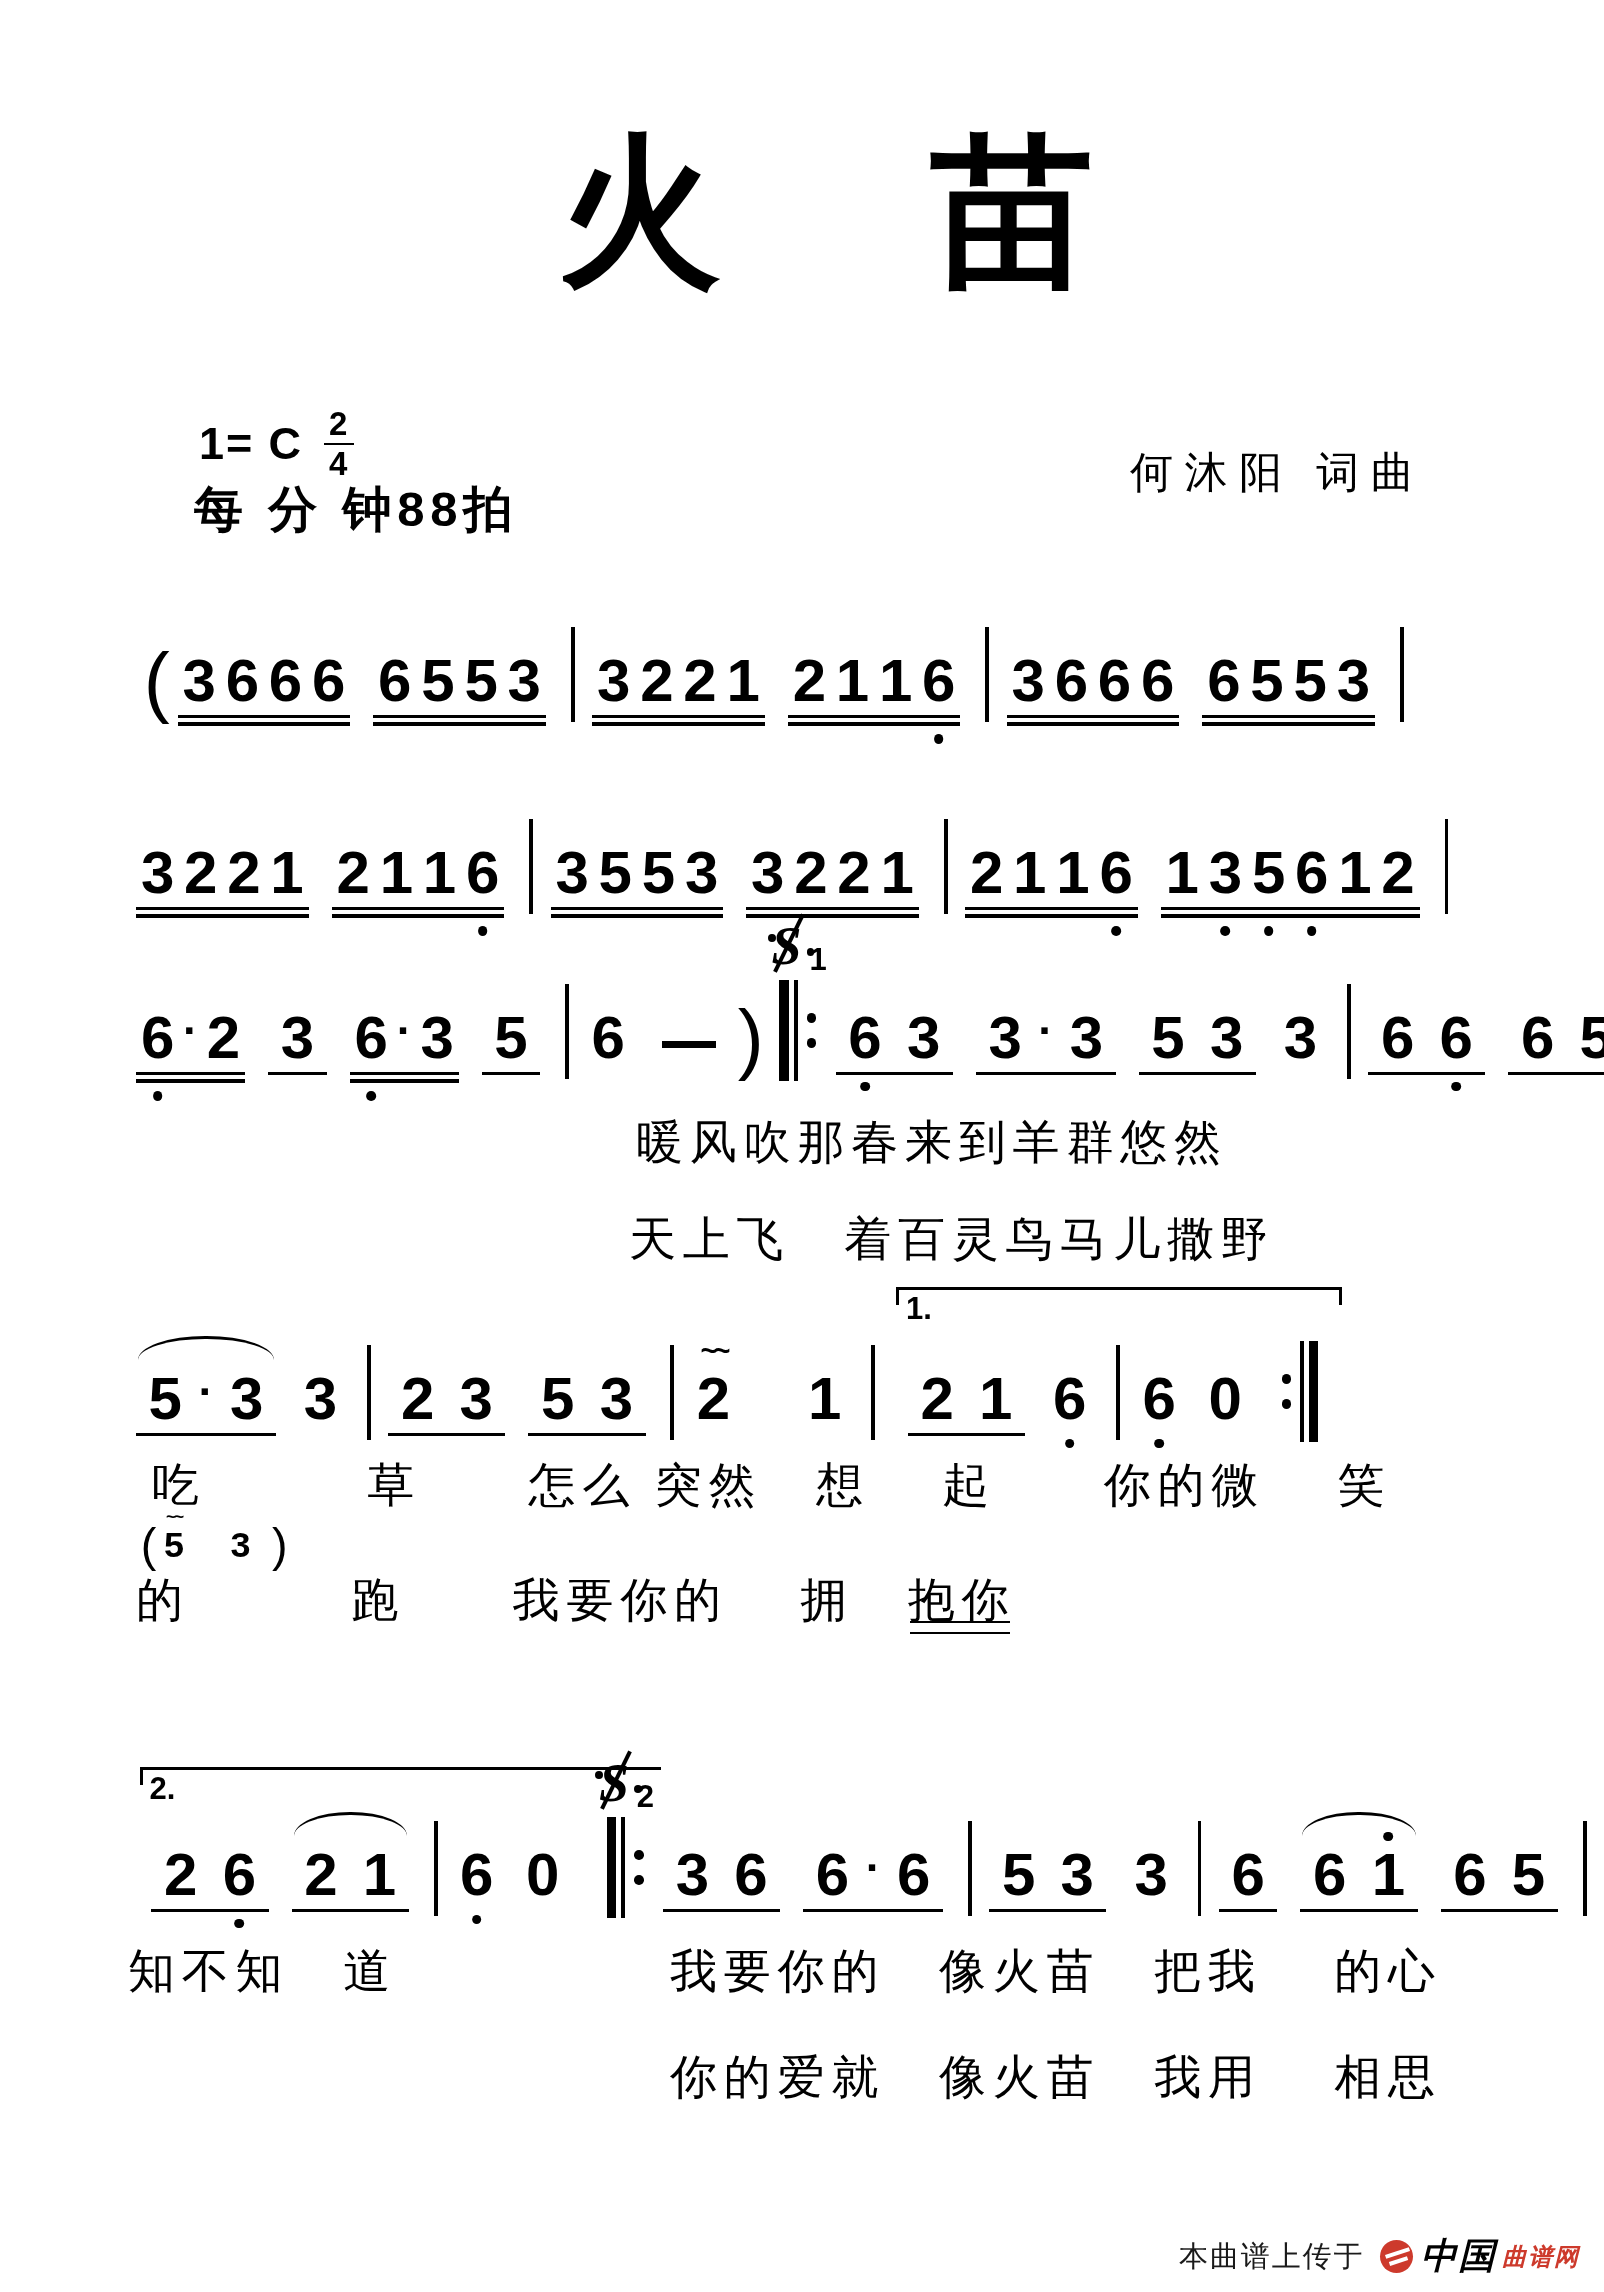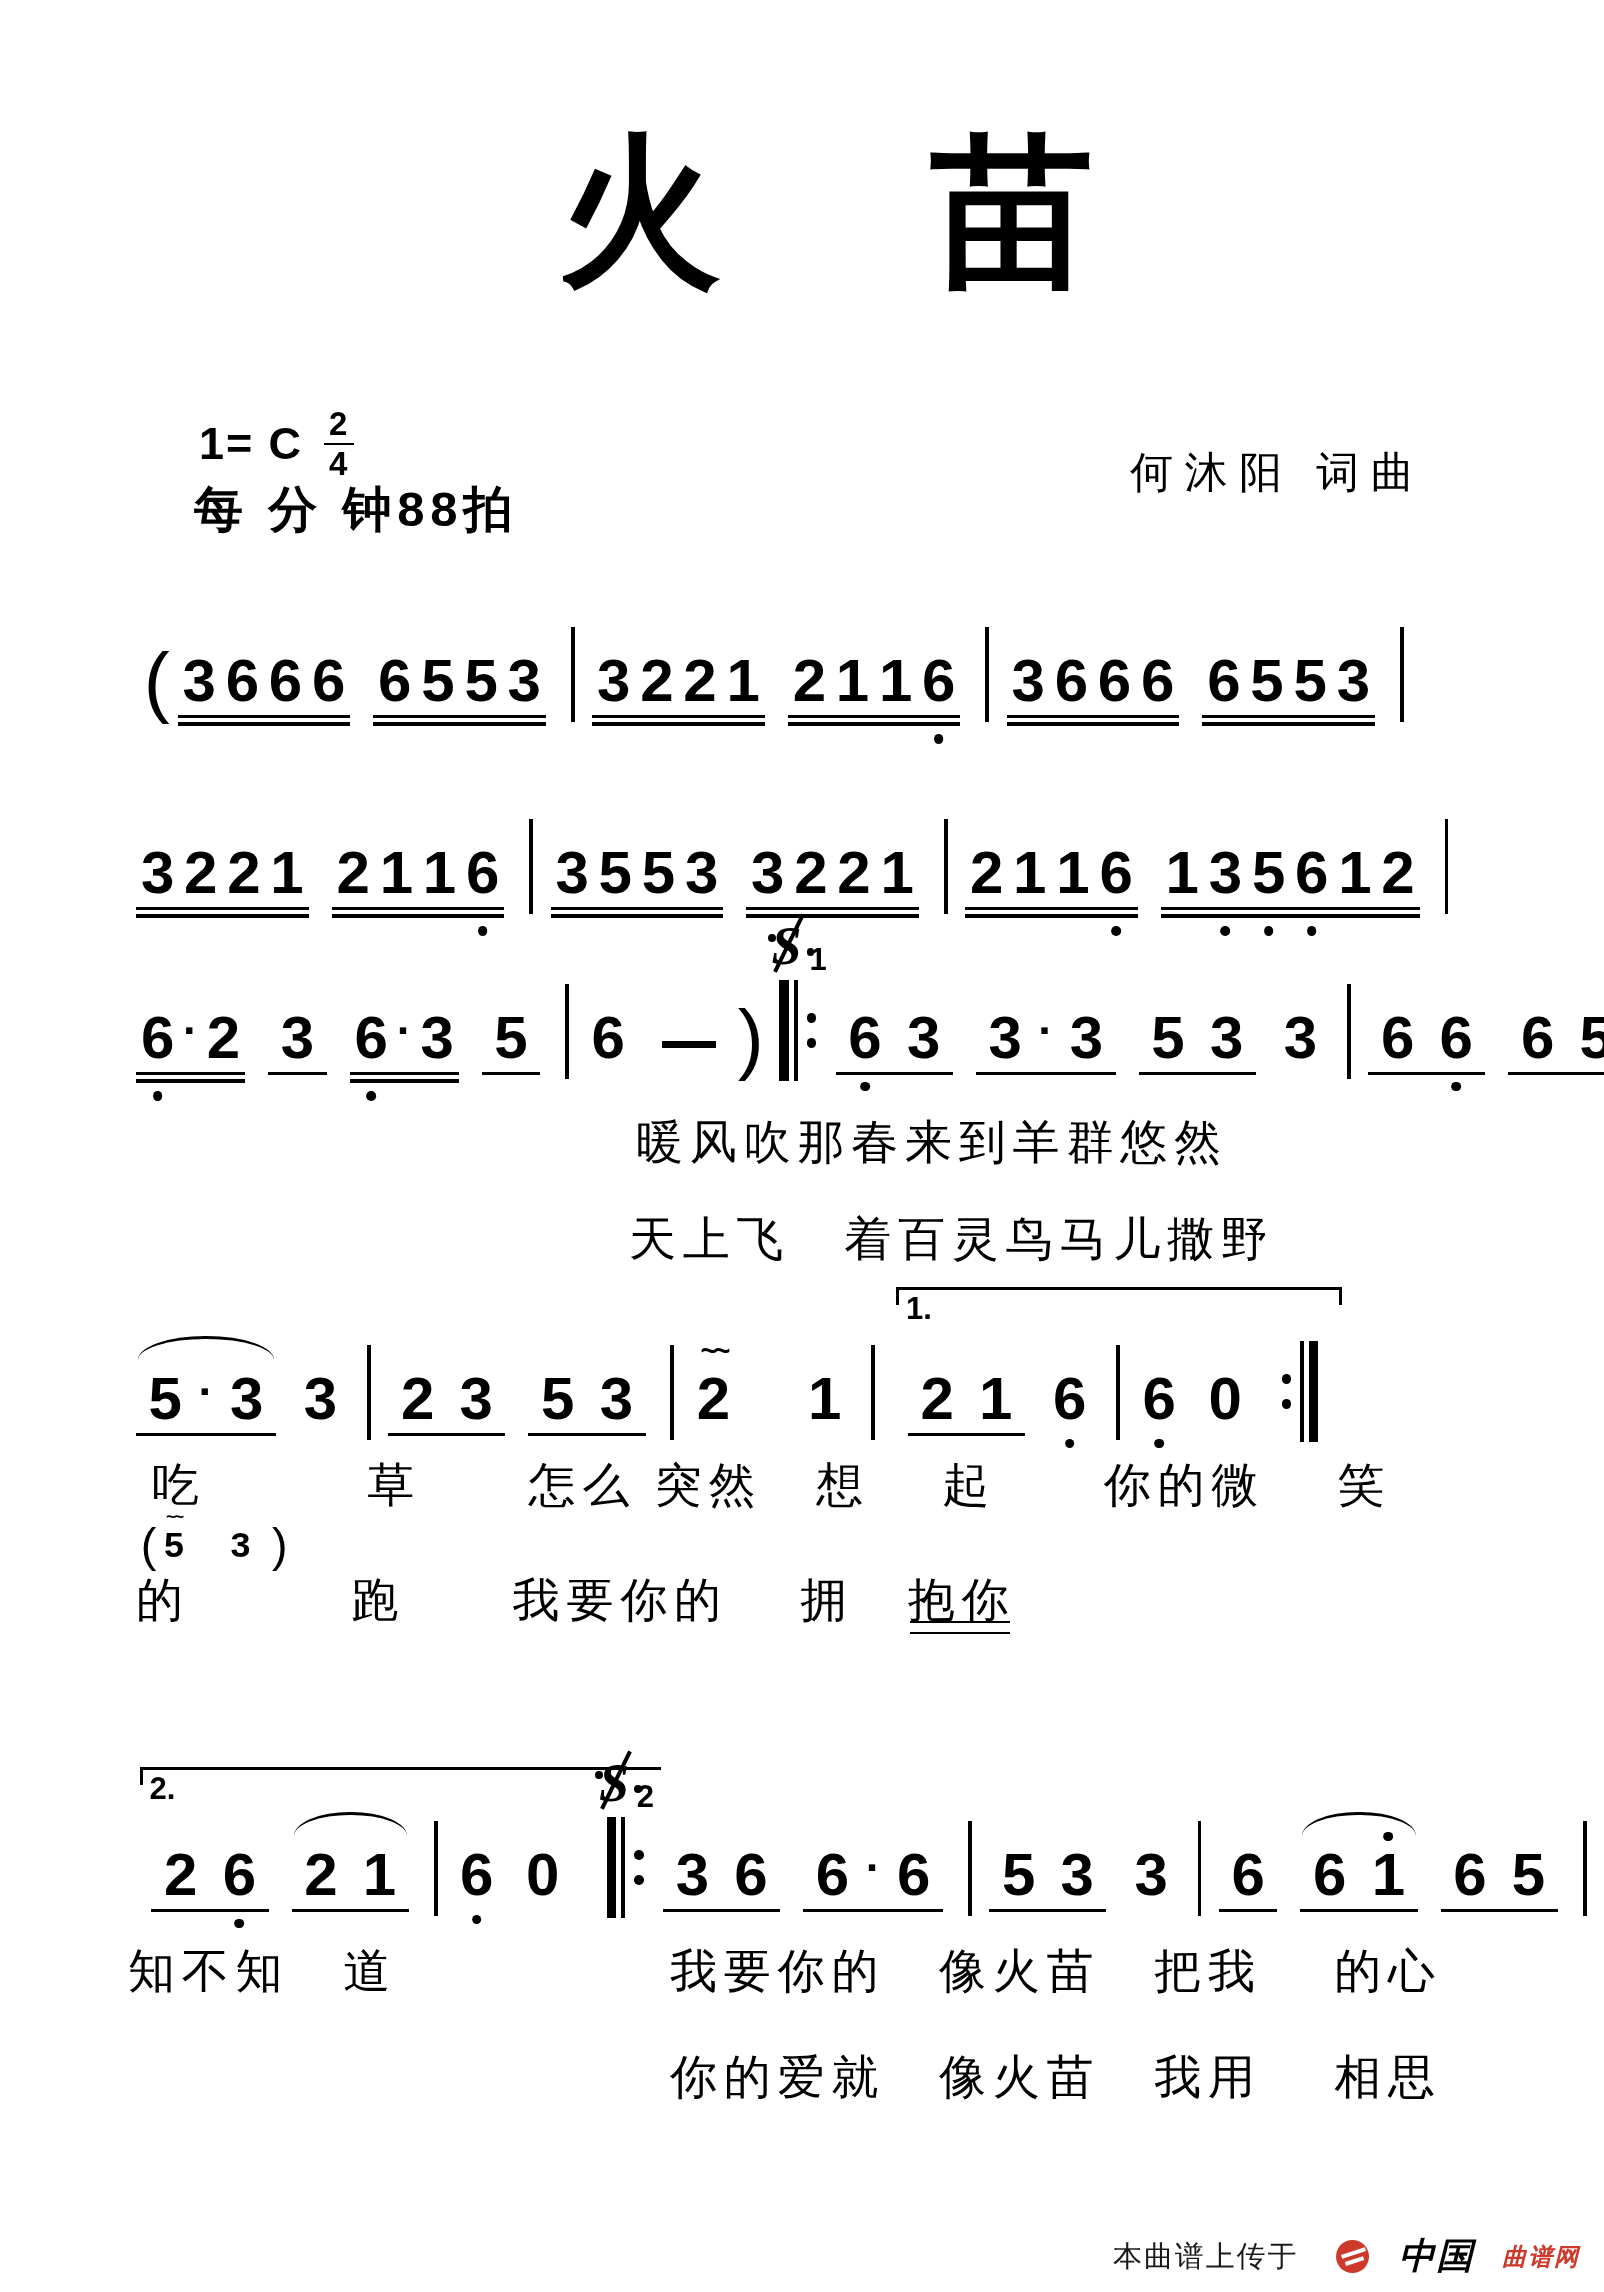--- a/index.html
+++ b/index.html
@@ -69,21 +69,21 @@
   
   .lyric{position:absolute;font-family:"Liberation Serif",serif;font-size:47px;line-height:1.2;
          letter-spacing:6.8px;white-space:pre;}
   .ly1a{top:1114px;left:636px;} .ly1b{top:1195px;left:629px;margin-top:16px;}
   .ly2a{top:1457px;left:152px;} .ly2b{top:1572px;left:136px;}
   .ly3a{top:1943px;left:128px;} .ly3b{top:1943px;left:670px;} .ly3c{top:2049px;left:670px;}
   .u-double{position:relative;}
   .u-double::after{content:'';position:absolute;left:1.9px;right:5.8px;bottom:-7.8px;height:8.7px;
                    border-top:2.9px solid #000;border-bottom:2.9px solid #000;}
   
-  .footer{position:absolute;top:2232px;right:25px;display:flex;align-items:center;gap:22px;}
+  .footer{position:absolute;top:2232px;right:25px;display:flex;align-items:center;}
   .footer-note{font-size:29px;color:#1a1a1a;letter-spacing:1.9px;}
   .logo{position:relative;width:33px;height:33px;border-radius:50%;background:var(--red,#cd3a2c);
         margin:0 7.8px 0 15.5px;overflow:hidden;}
   .logo::before,.logo::after{content:'';position:absolute;background:#fff;height:3.9px;
                              transform:rotate(-18deg);}
   .logo::before{width:25px;top:10.7px;left:4.9px;}
   .logo::after{width:19.4px;top:19.4px;left:8.7px;}
   .brand-cn{font-family:Liberation Serif, serif;font-style:italic;font-weight:700;font-size:36px;
             letter-spacing:1.9px;margin-right:5.8px;text-align:center;}
   .brand-site{font-family:"Liberation Serif",serif;font-style:italic;font-weight:700;font-size:24px;

